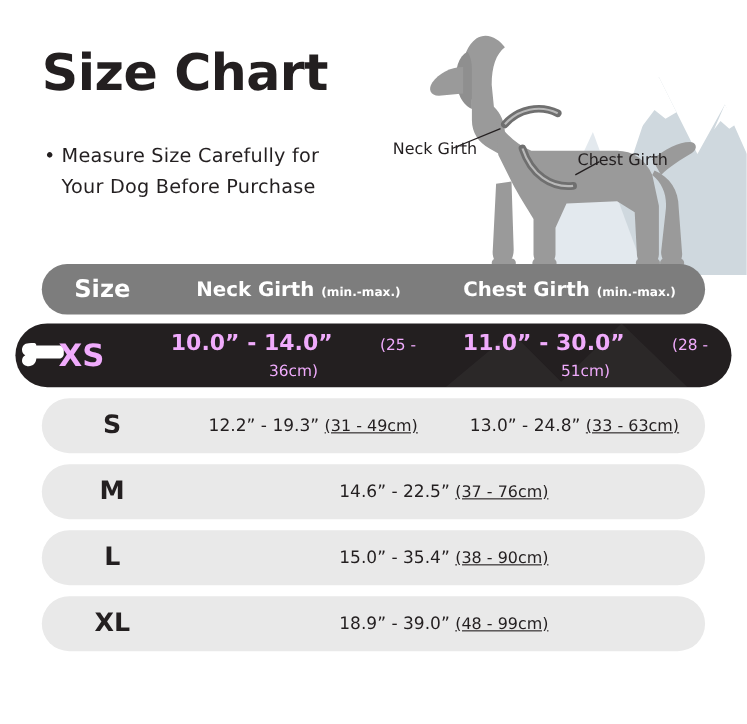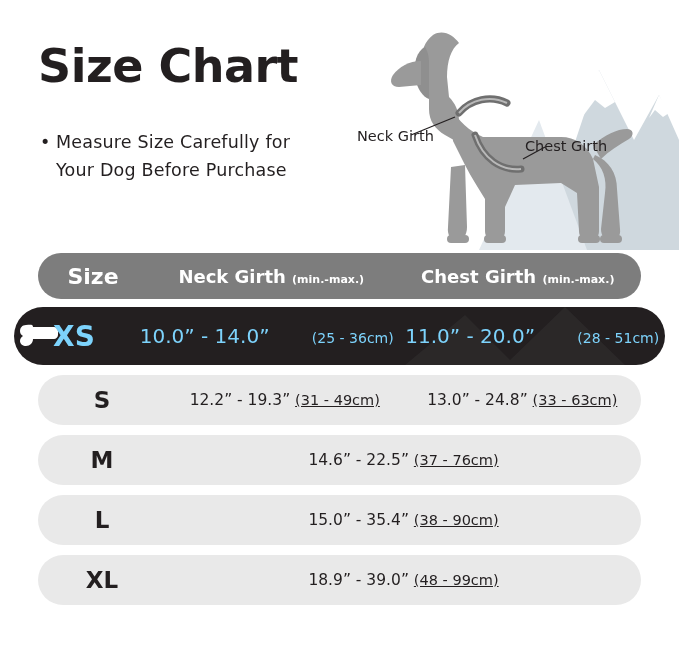--- a/index.html
+++ b/index.html
@@ -97,21 +97,21 @@
     top: 126px;
     font-size: 14.5px;
     color: #231f20;
     white-space: nowrap;
   }
 
   
   .table {
     position: absolute;
     left: 0;
-    top: 253px;
+    top: 240px;
     width: 559px;
   }
 
   .row {
     position: relative;
     height: 48px;
     margin: 0 0 8px 0;
     display: flex;
     align-items: center;
   }
@@ -122,21 +122,21 @@
     height: 46px;
     border-radius: 23px;
     margin-left: 38px;
     margin-right: 38px;
     width: 603px;
     margin-bottom: 8px;
   }
 
   .row.hero {
     background: #231f20;
-    color: #7dd3fc;
+    color: #f0abfc;
     height: 58px;
     border-radius: 29px;
     margin-left: 14px;
     width: 651px;
     margin-bottom: 10px;
     overflow: hidden;
   }
 
   .row.plain {
     background: #e9e9e9;
@@ -179,21 +179,21 @@
     flex: 1 1 0;
     text-align: center;
   }
 
   .row.head .c-size { font-size: 22px; flex-basis: 110px; }
   .row.head .c-neck, .row.head .c-chest { font-size: 18px; font-weight: bold; }
   .row.head .sub { font-size: 11px; font-weight: bold; }
 
   .row.hero .c-size { font-size: 28px; flex-basis: 120px; position: relative; z-index: 2; }
   .row.hero .c-neck, .row.hero .c-chest { font-size: 20px; position: relative; z-index: 2; }
-  .row.hero .num { font-weight: normal; }
+  .row.hero .num { font-weight: bold; }
   .row.hero .paren { font-size: 14px; margin-left: 36px; }
 
   .row.plain .c-size { font-size: 23px; flex-basis: 128px; }
   .row.plain .c-neck, .row.plain .c-chest { font-size: 15.5px; }
   .row.plain .paren { font-size: 14.5px; text-decoration: underline; }
 </style>
 </head>
 <body>
 
 <div class="page">
@@ -272,21 +272,21 @@
         <path d="M6 6 C2 6 0 9 0 12 C0 14 1 16 3 17 C1 18 0 20 0 22 C0 25 3 27 6 27 C10 27 13 24 13 20 L34 20 C36 20 38 18 38 16 L38 12 C38 10 36 8 34 8 L13 8 C13 5 10 6 6 6 Z" fill="#ffffff"></path>
       </svg>
       <svg class="hero-mtn" viewBox="0 0 300 58" preserveAspectRatio="none">
         <path d="M40 58 L100 8 L150 58 Z M140 58 L200 0 L260 58 Z" fill="#3c3a3b"></path>
       </svg>
       <div class="c-size">XS</div>
       <div class="c-neck">
         <span class="num">10.0” - 14.0” </span><span class="paren">(25 - 36cm)</span>
       </div>
       <div class="c-chest">
-        <span class="num">11.0” - 20.0” </span><span class="paren">(28 - 51cm)</span>
+        <span class="num">11.0” - 30.0” </span><span class="paren">(28 - 51cm)</span>
       </div>
     </div>
 
     <div class="row plain">
       <div class="c-size">S</div>
       <div class="c-neck">
         <span>12.2” - 19.3” </span><span class="paren">(31 - 49cm)</span>
       </div>
       <div class="c-chest">
         <span>13.0” - 24.8” </span><span class="paren">(33 - 63cm)</span>

